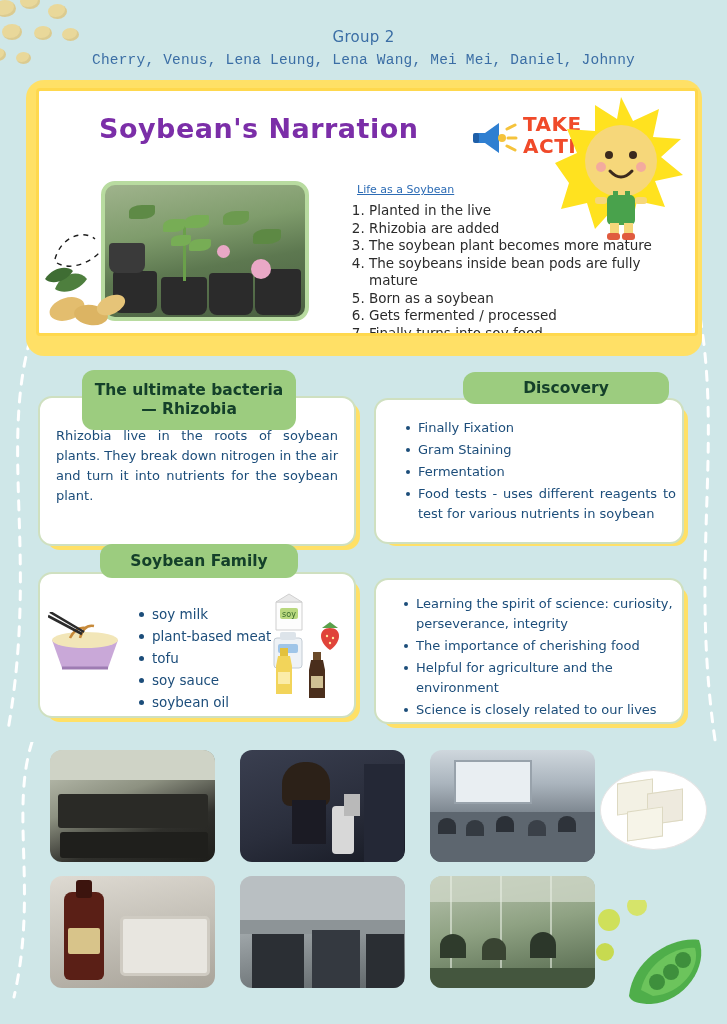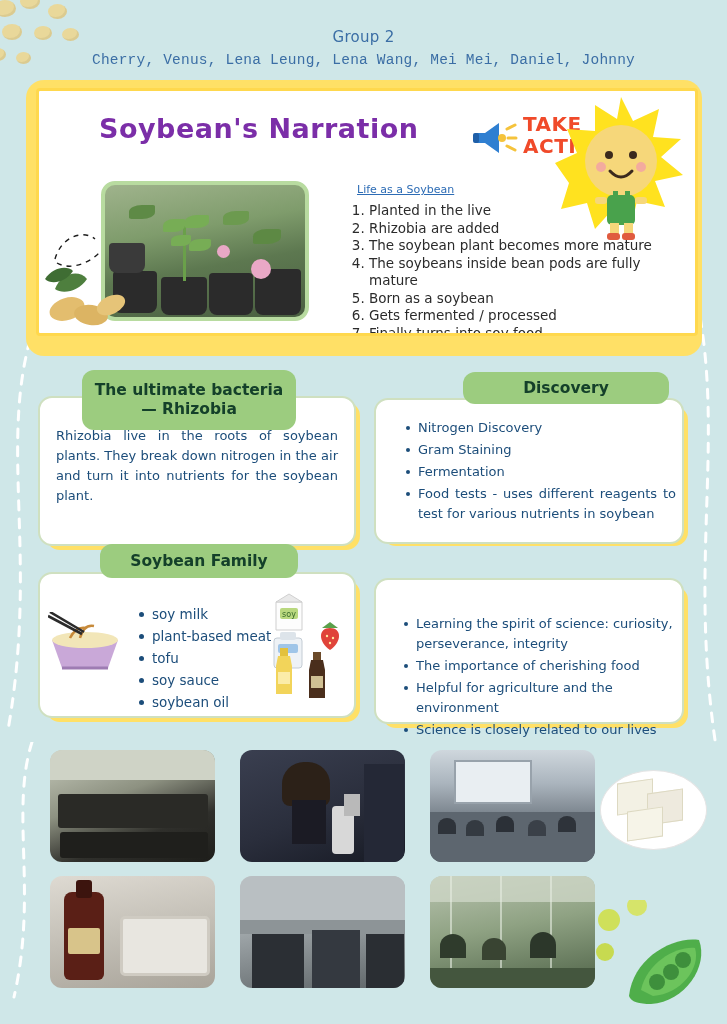--- a/index.html
+++ b/index.html
@@ -429,21 +429,21 @@
 
   <div class="card-shadow" style="left:46px;top:402px;width:314px;height:148px;"></div>
   <div class="card" style="left:38px;top:396px;width:314px;height:146px;">
     <div class="card-body justified" style="left:16px;top:28px;width:282px;">Rhizobia live in the roots of soybean plants. They break down nitrogen in the air and turn it into nutrients for the soybean plant.</div>
   </div>
   <div class="card-title" style="left:82px;top:370px;width:214px;height:60px;">The ultimate bacteria— Rhizobia</div>
 
   <div class="card-shadow" style="left:382px;top:406px;width:306px;height:140px;"></div>
   <div class="card" style="left:374px;top:398px;width:306px;height:142px;">
     <ul class="bullets card-body" style="left:28px;top:18px;width:258px;position:absolute;">
-      <li>Nitrogen Discovery</li>
+      <li>Finally Fixation</li>
       <li>Gram Staining</li>
       <li>Fermentation</li>
       <li class="justified">Food tests - uses different reagents to test for various nutrients in soybean</li>
     </ul>
   </div>
   <div class="card-title" style="left:424px;top:372px;width:206px;height:32px;margin-left:39px;">Discovery</div>
 
   <div class="card-shadow" style="left:46px;top:580px;width:314px;height:142px;"></div>
   <div class="card" style="left:38px;top:572px;width:314px;height:142px;">
     <ul class="fam-list" style="position:absolute;left:86px;top:22px;width:160px;">
@@ -494,21 +494,21 @@
     <svg class="prod" style="left:262px;top:76px;width:30px;height:52px;" viewBox="0 0 30 52">
       <rect x="11" y="2" width="8" height="8" fill="#6b4a2a"></rect>
       <path d="M9 10 L21 10 L23 20 L23 48 L7 48 L7 20 Z" fill="#4a2e1c"></path>
       <rect x="9" y="26" width="12" height="12" fill="#e8d9a8" opacity=".85"></rect>
     </svg>
   </div>
   <div class="card-title" style="left:100px;top:544px;width:198px;height:34px;">Soybean Family</div>
 
   <div class="card-shadow" style="left:382px;top:586px;width:306px;height:142px;"></div>
   <div class="card" style="left:374px;top:578px;width:306px;height:142px;">
-    <ul class="bullets card-body" style="position:absolute;left:26px;top:14px;width:262px;margin-top:20px;">
+    <ul class="bullets card-body" style="position:absolute;left:26px;top:14px;width:262px;">
       <li>Learning the spirit of science: curiosity, perseverance, integrity</li>
       <li>The importance of cherishing food</li>
       <li>Helpful for agriculture and the environment</li>
       <li>Science is closely related to our lives</li>
     </ul>
   </div>
 
   <div class="photo" style="left:50px;top:750px;width:165px;height:112px;background:linear-gradient(160deg,#c9cdbe 0%,#8d9181 40%,#2f2f2b 70%,#1d1d1a 100%);">
     <div style="position:absolute;left:8px;top:44px;width:150px;height:34px;background:#2a2a26;border-radius:3px;"></div>
     <div style="position:absolute;left:10px;top:82px;width:148px;height:26px;background:#1f1f1c;border-radius:3px;"></div>

